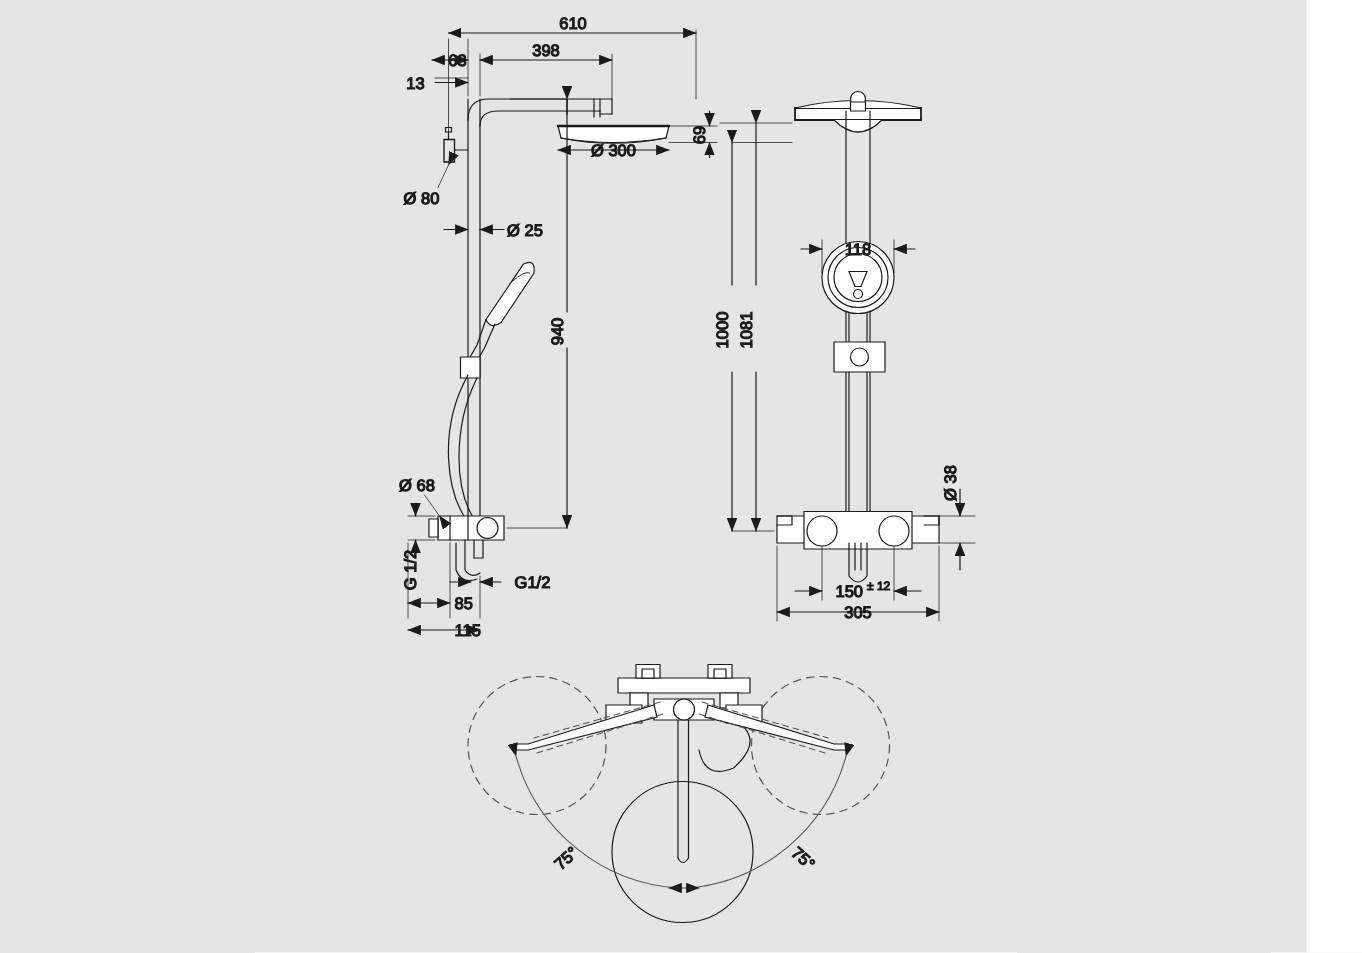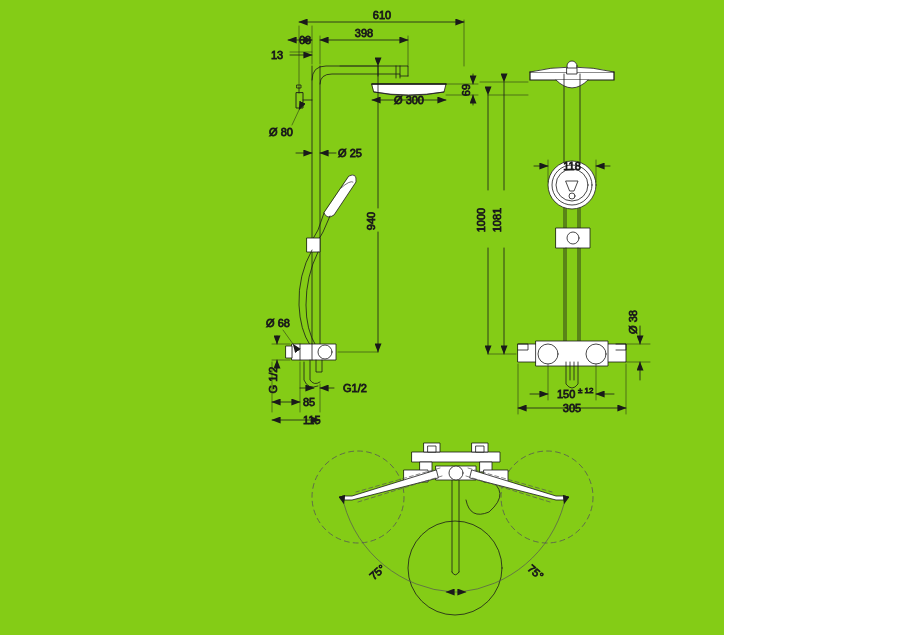--- a/index.html
+++ b/index.html
@@ -1,18 +1,18 @@
 <!DOCTYPE html>
 <html><head>
 <meta charset="utf-8">
 <style>
   html,body{margin:0;padding:0;background:#ffffff;}
   body{width:908px;height:635px;overflow:hidden;
        font-family:"Liberation Sans", sans-serif;}
-  #stage{position:relative;width:724px;height:635px;background:#84cc16;}
+  #stage{position:relative;width:871px;height:635px;background:#e5e5e5;}
   svg{display:block;}
   text{font-family:"Liberation Sans", sans-serif;fill:#1a1a1a;}
 </style>
 </head>
 <body>
 
 <div id="stage">
 <svg width="908" height="635" viewBox="0 0 908 635">
 
   <defs>

